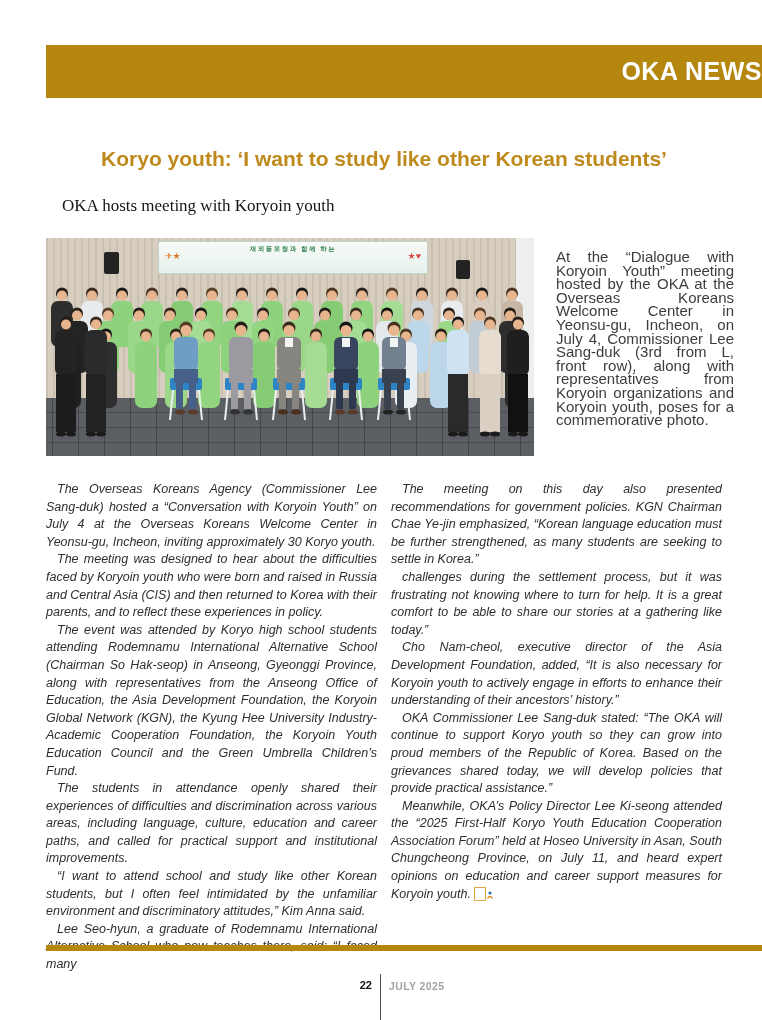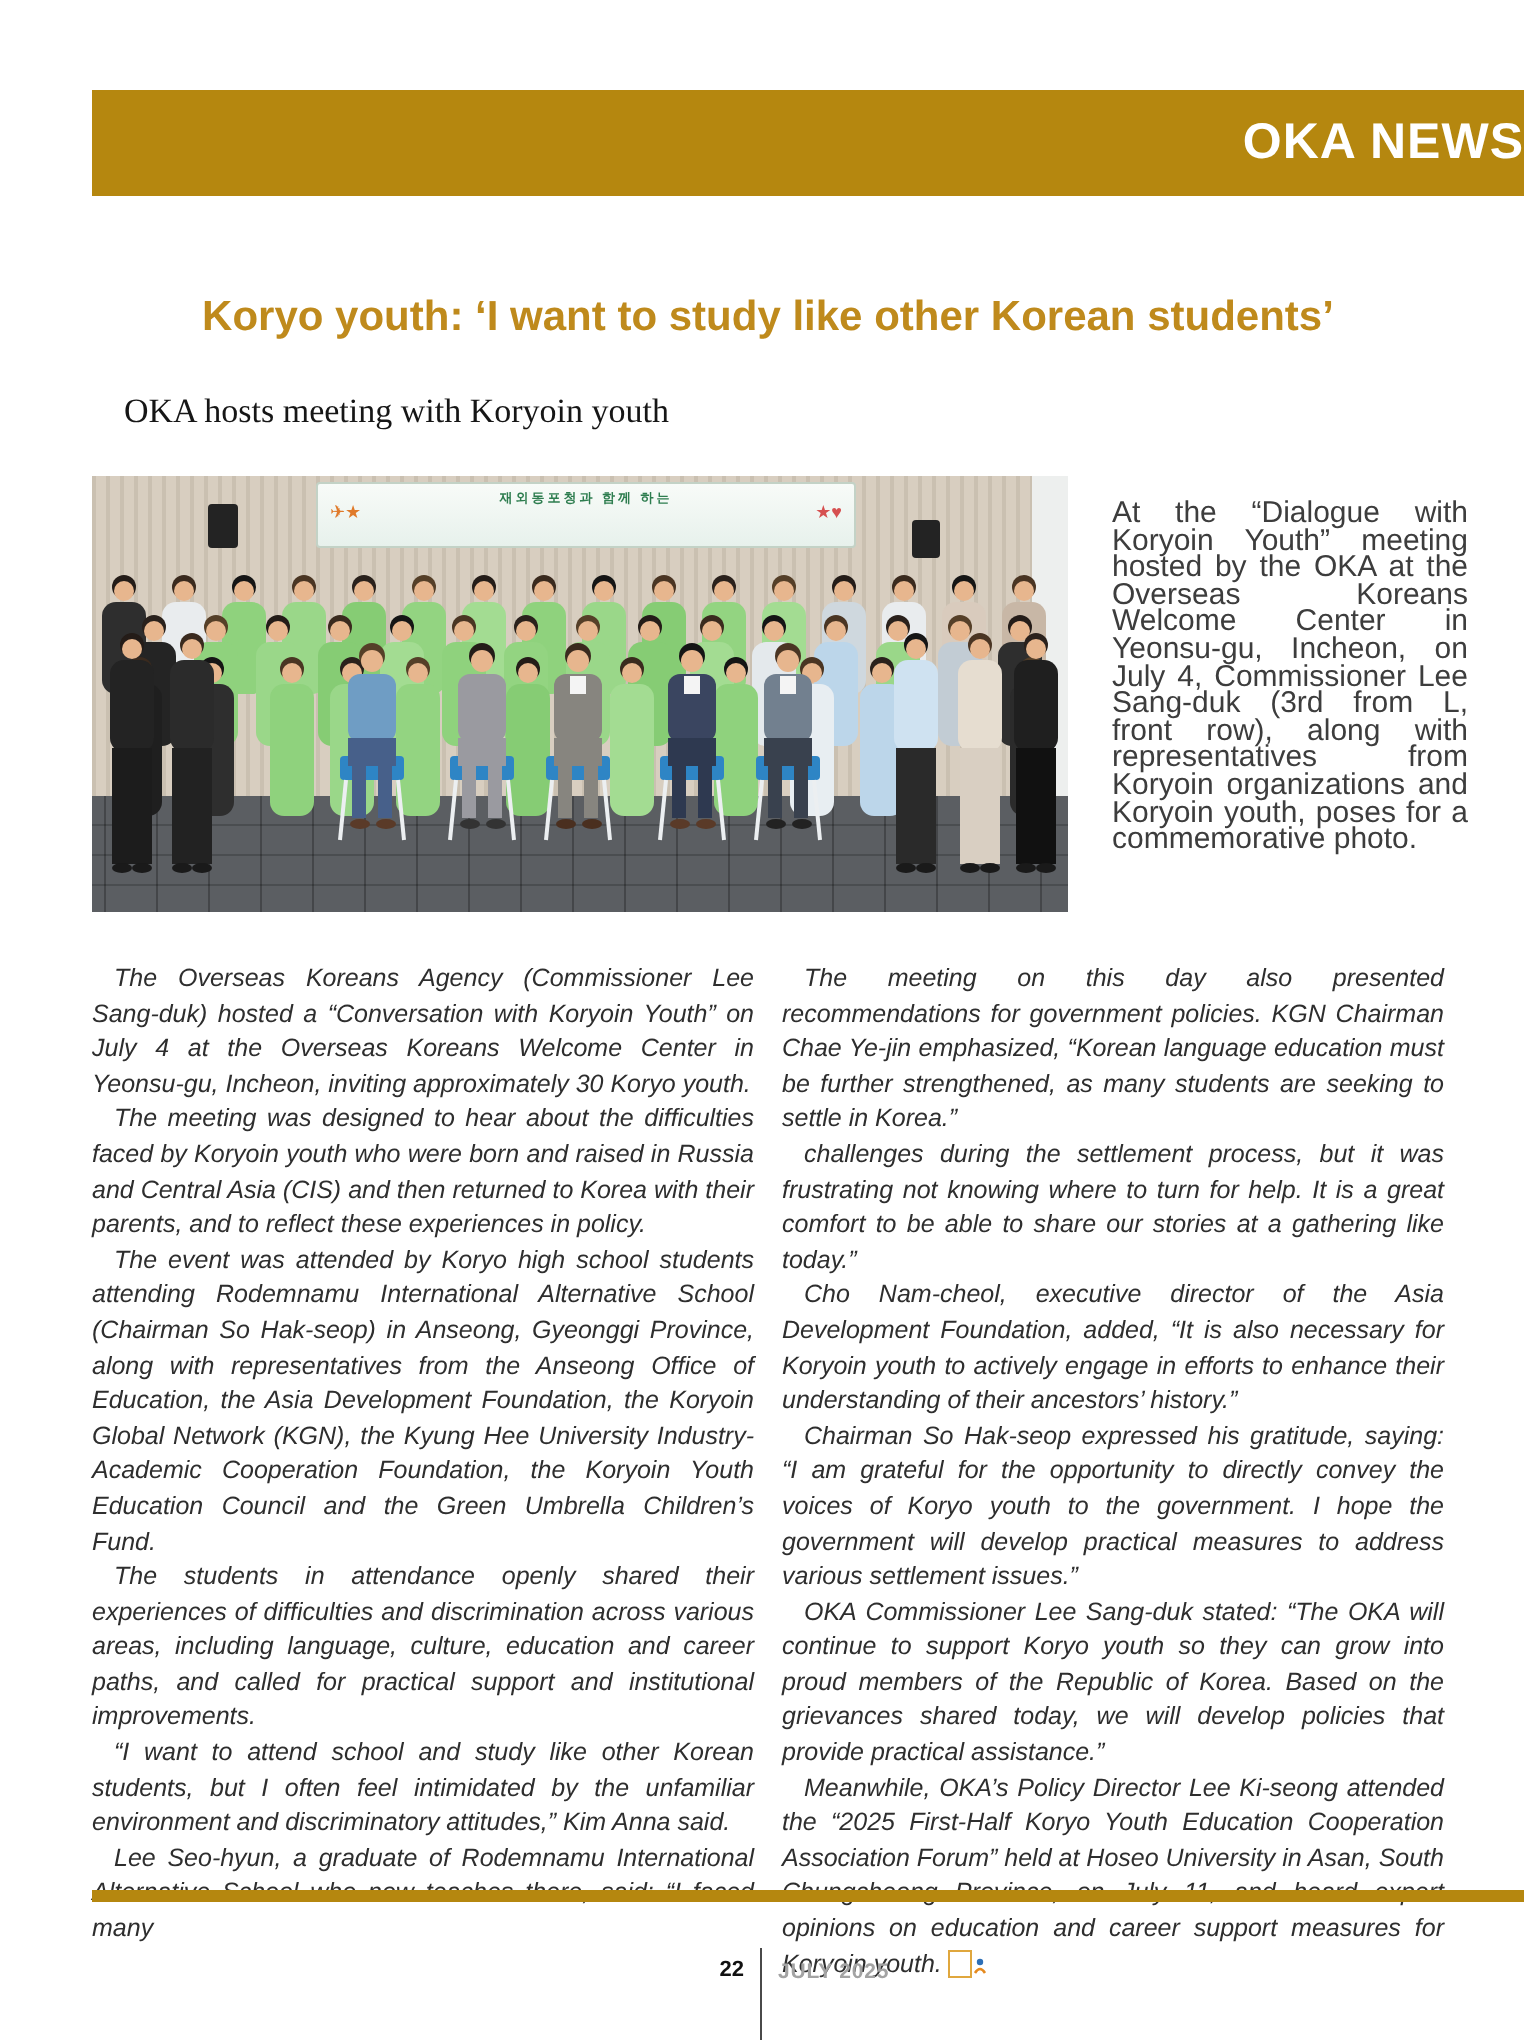--- a/index.html
+++ b/index.html
@@ -418,21 +418,20 @@
         <p class="para">The meeting was designed to hear about the difficulties faced by Koryoin youth who were born and raised in Russia and Central Asia (CIS) and then returned to Korea with their parents, and to reflect these experiences in policy.</p>
         <p class="para">The event was attended by Koryo high school students attending Rodemnamu International Alternative School (Chairman So Hak-seop) in Anseong, Gyeonggi Province, along with representatives from the Anseong Office of Education, the Asia Development Foundation, the Koryoin Global Network (KGN), the Kyung Hee University Industry-Academic Cooperation Foundation, the Koryoin Youth Education Council and the Green Umbrella Children’s Fund.</p>
         <p class="para">The students in attendance openly shared their experiences of difficulties and discrimination across various areas, including language, culture, education and career paths, and called for practical support and institutional improvements.</p>
         <p class="para">“I want to attend school and study like other Korean students, but I often feel intimidated by the unfamiliar environment and discriminatory attitudes,” Kim Anna said.</p>
         <p class="para">Lee Seo-hyun, a graduate of Rodemnamu International Alternative School who now teaches there, said: “I faced many</p>
       </div>
     <div class="col">
         <p class="para">The meeting on this day also presented recommendations for government policies. KGN Chairman Chae Ye-jin emphasized, “Korean language education must be further strengthened, as many students are seeking to settle in Korea.”</p>
         <p class="para">challenges during the settlement process, but it was frustrating not knowing where to turn for help. It is a great comfort to be able to share our stories at a gathering like today.”</p>
         <p class="para">Cho Nam-cheol, executive director of the Asia Development Foundation, added, “It is also necessary for Koryoin youth to actively engage in efforts to enhance their understanding of their ancestors’ history.”</p>
-        <p class="para">Chairman So Hak-seop expressed his gratitude, saying: “I am grateful for the opportunity to directly convey the voices of Koryo youth to the government. I hope the government will develop practical measures to address various settlement issues.”</p>
         <p class="para">OKA Commissioner Lee Sang-duk stated: “The OKA will continue to support Koryo youth so they can grow into proud members of the Republic of Korea. Based on the grievances shared today, we will develop policies that provide practical assistance.”</p>
         <p class="para">Meanwhile, OKA’s Policy Director Lee Ki-seong attended the “2025 First-Half Koryo Youth Education Cooperation Association Forum” held at Hoseo University in Asan, South Chungcheong Province, on July 11, and heard expert opinions on education and career support measures for Koryoin youth.<span class="endmark"><svg width="8" height="10" viewBox="0 0 8 10">
               <circle cx="4" cy="3" r="1.6" fill="#2d6fb7"></circle>
               <path d="M1.5 8.5 Q4 4.5 6.5 8.5" stroke="#e58a1f" fill="none" stroke-width="1.3"></path>
             </svg></span></p>
       </div>
   </div>
 
   <div class="footer-line"></div>
   <span class="pageno">22</span>

